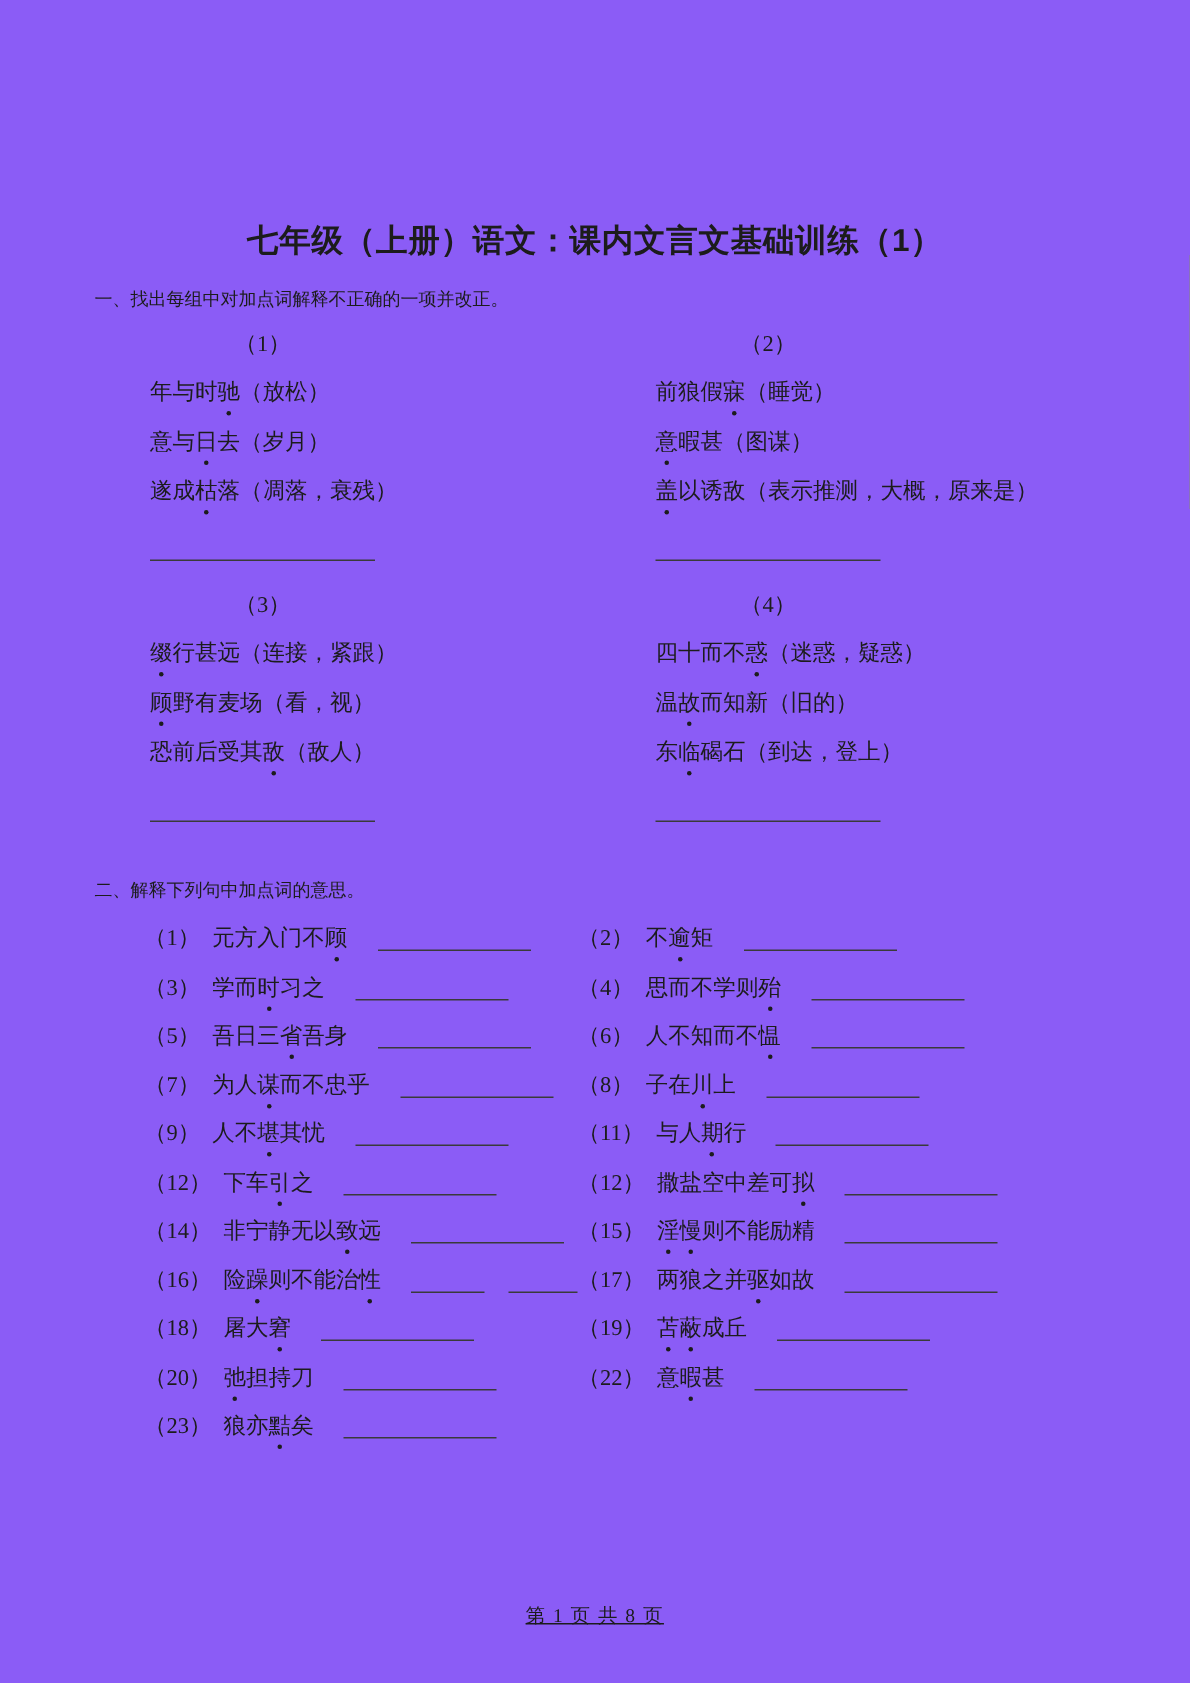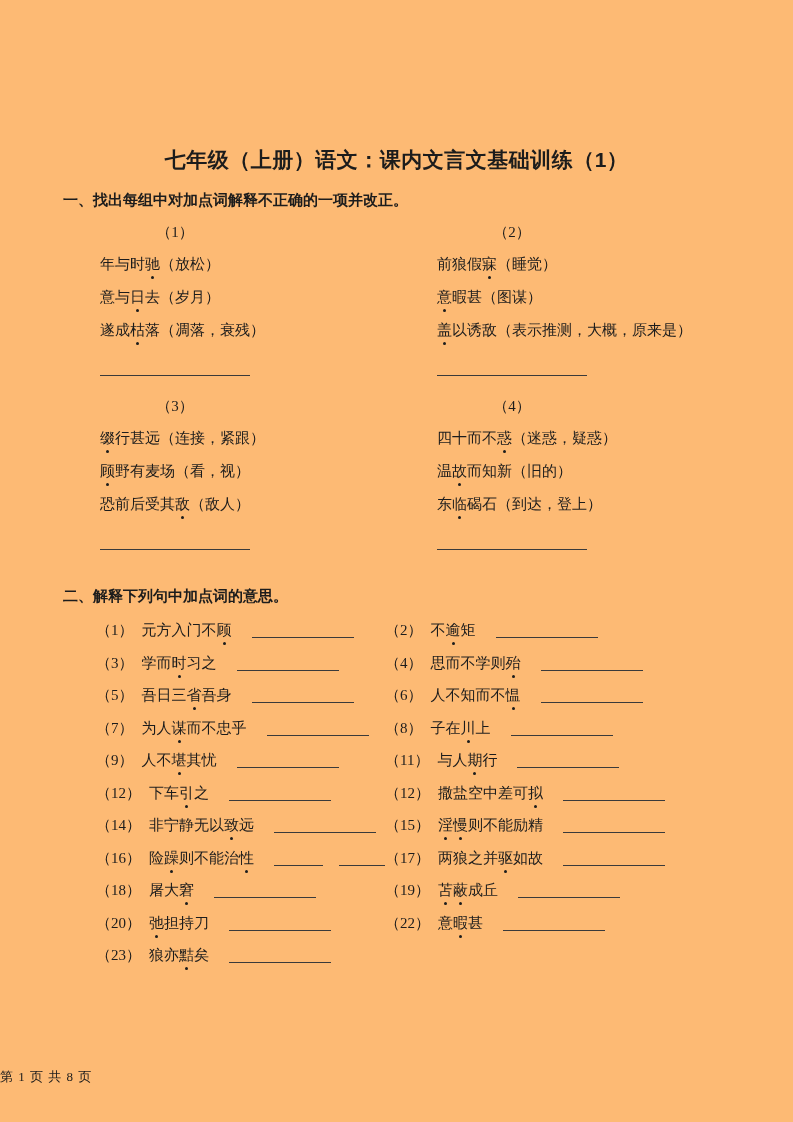--- a/index.html
+++ b/index.html
@@ -1,38 +1,38 @@
 <!DOCTYPE html>
 <html><head>
 <meta charset="utf-8">
 <style>
   html, body { margin: 0; padding: 0; background: #888; }
   .page {
     position: relative;
     width: 793px;
     height: 1122px;
     margin: 0 auto;
-    background: #fdba74;
+    background: #8b5cf6;
     font-family: "Liberation Serif", serif;
     color: #1c1c1c;
     overflow: hidden;
   }
   .title {
     margin: 146px 0 0 0;
     text-align: center;
     font-family: "Liberation Sans", sans-serif;
     font-size: 21px;
     font-weight: bold;
     letter-spacing: 0.5px;
   }
   .sec-heading {
     margin: 17px 0 0 63px;
     font-family: "Liberation Sans", sans-serif;
-    font-size: 15px;
-    font-weight: bold;
+    font-size: 12px;
+    font-weight: normal;
   }
   
   .groups {
     margin: 12px 0 0 100px;
     display: grid;
     grid-template-columns: 337px 1fr;
     font-size: 15px;
   }
   .group { margin-bottom: 4px; }
   .g-label { width: 150px; text-align: center; height: 21px; line-height: 21px; margin-bottom: 11px; }
@@ -77,22 +77,24 @@
     bottom: -4px;
     width: 3px; height: 3px;
     margin-left: -1.5px;
     border-radius: 50%;
     background: #1c1c1c;
   }
   .footer {
     position: absolute;
     bottom: 36px;
     left: 0; right: 0;
+    text-align: center;
     font-size: 13px;
     letter-spacing: 1px;
+    text-decoration: underline;
   }
 </style>
 </head>
 <body>
 
 <div class="page">
   <h1 class="title">七年级（上册）语文：课内文言文基础训练（1）</h1>
 
   <div class="sec-heading">一、找出每组中对加点词解释不正确的一项并改正。</div>
   <div class="groups" id="groups">

